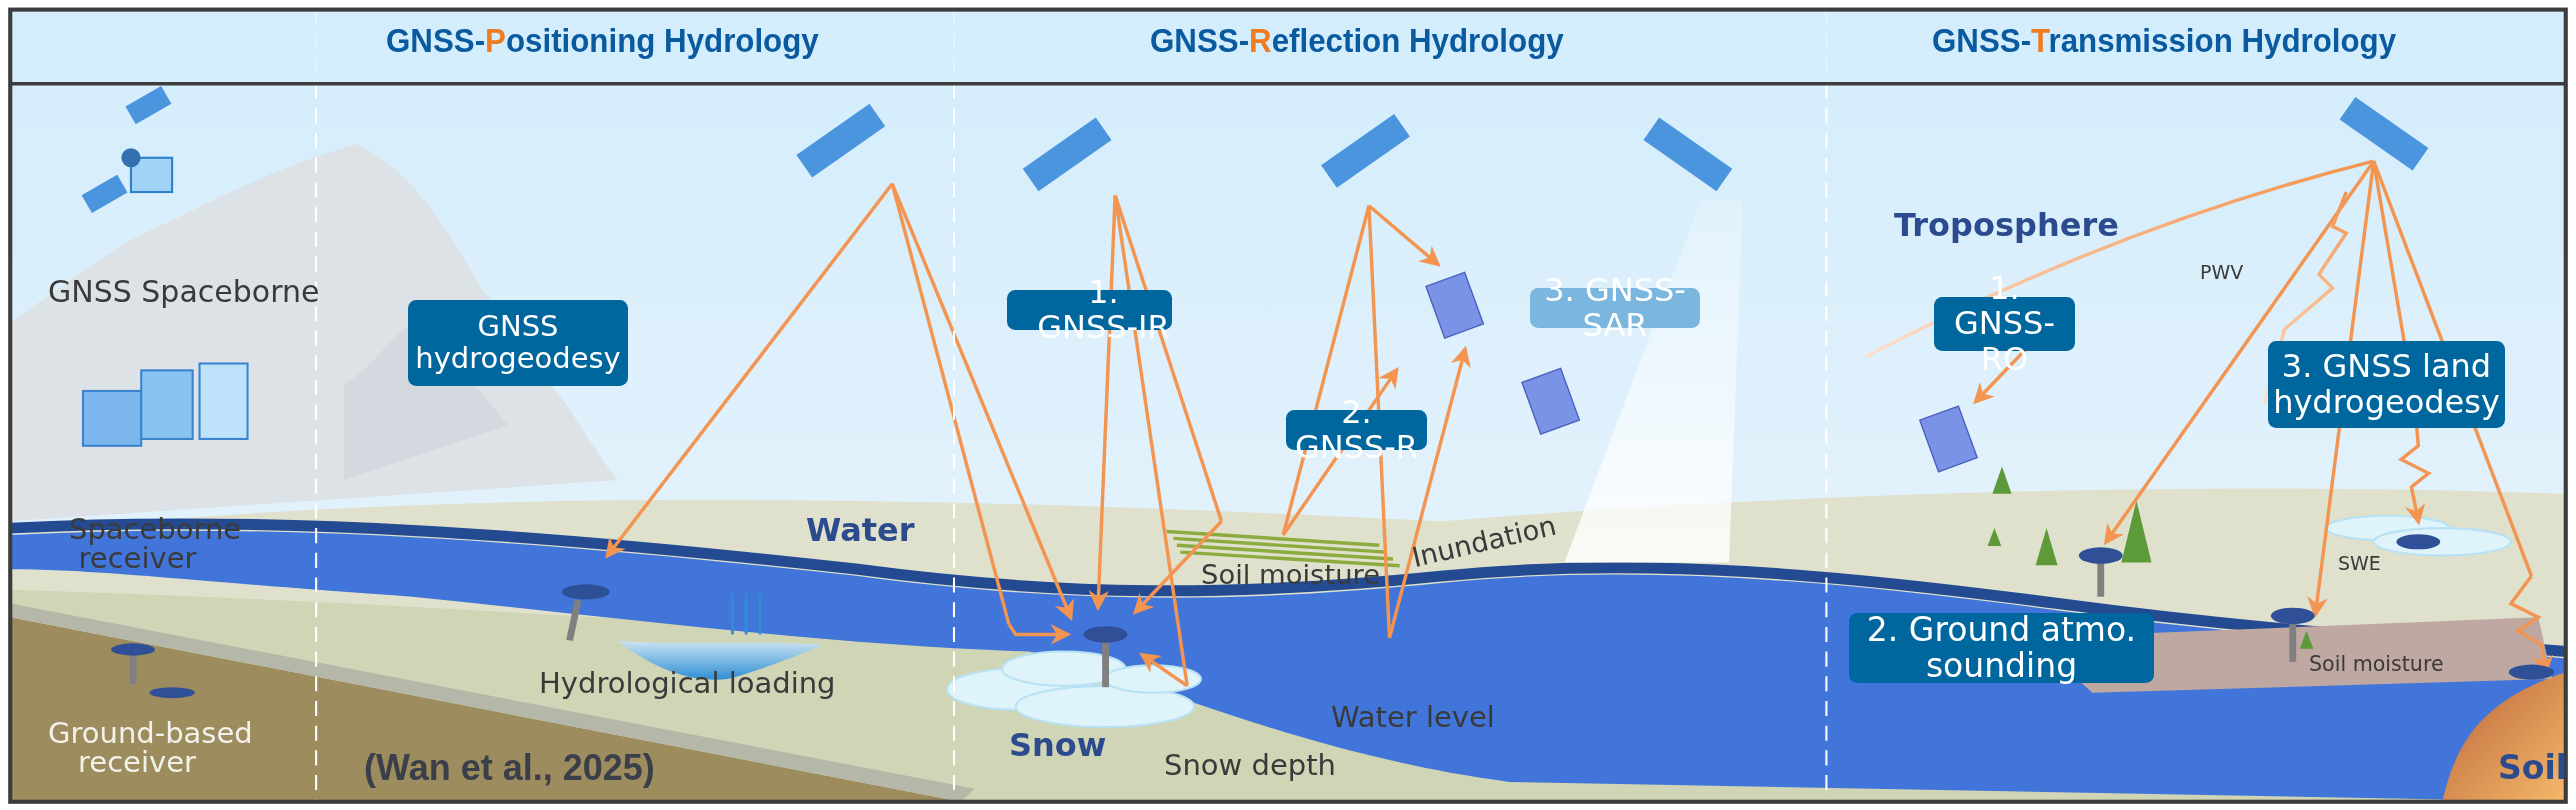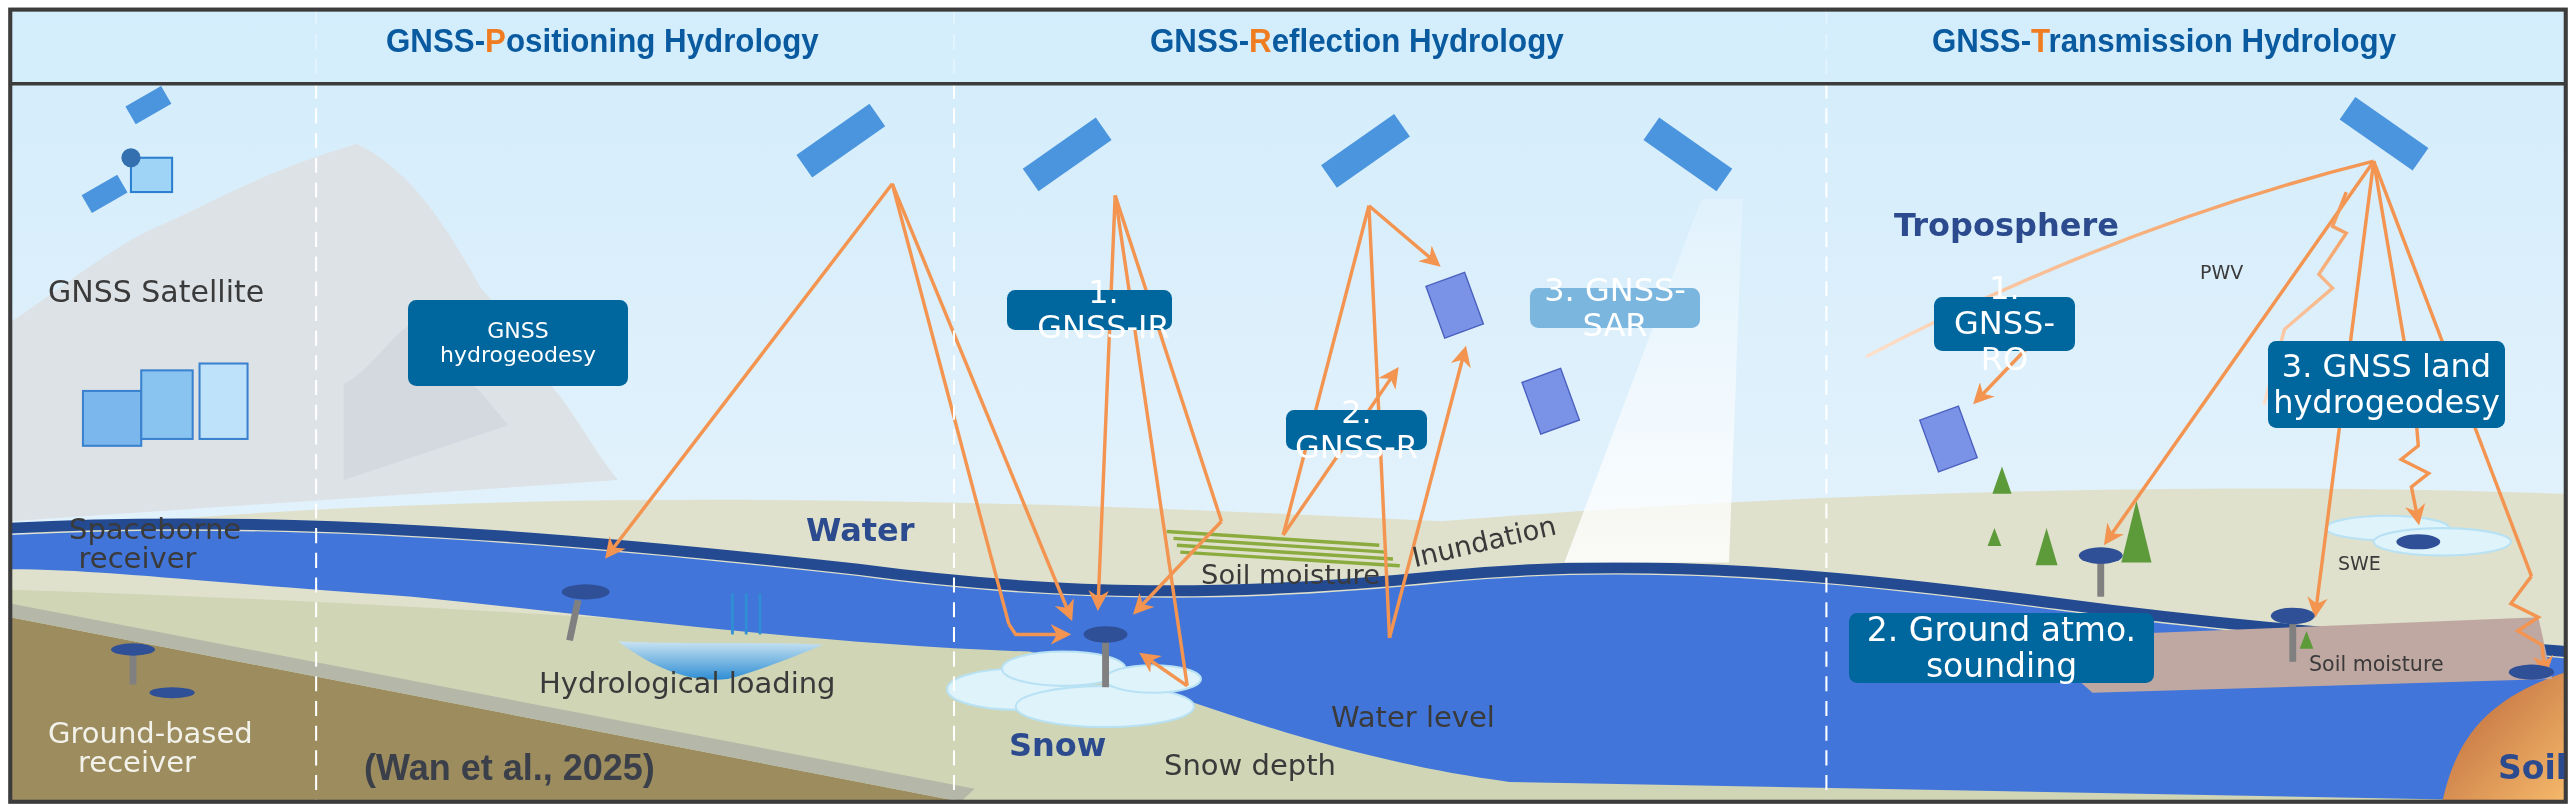--- a/index.html
+++ b/index.html
@@ -185,31 +185,31 @@
 <div class="hdr" style="left:386px;">
   <span>GNSS-</span><span class="acc">P</span><span>ositioning Hydrology</span>
 </div>
 <div class="hdr" style="left:1150px;">
   <span>GNSS-</span><span class="acc">R</span><span>eflection Hydrology</span>
 </div>
 <div class="hdr" style="left:1932px;">
   <span>GNSS-</span><span class="acc">T</span><span>ransmission Hydrology</span>
 </div>
 
-<div class="lbl" style="left:48px;top:274px;font-size:30px;color:#3a3a3a;">GNSS Satellite</div>
+<div class="lbl" style="left:48px;top:274px;font-size:30px;color:#3a3a3a;">GNSS Spaceborne</div>
 <div class="lbl" style="left:69px;top:515px;font-size:29px;color:#3a3a3a;text-align:center;width:137px;line-height:1;">
   <div>Spaceborne</div>
   <div>receiver</div>
 </div>
 <div class="lbl" style="left:48px;top:719px;font-size:29px;color:#f2f2ea;text-align:center;width:178px;line-height:1;">
   <div>Ground-based</div>
   <div>receiver</div>
 </div>
 
-<div class="box" style="left:408px;top:300px;width:220px;height:86px;font-size:22px;">
+<div class="box" style="left:408px;top:300px;width:220px;height:86px;font-size:29px;">
   <div>GNSS</div>
   <div>hydrogeodesy</div>
 </div>
 <div class="lbl" style="left:806px;top:511px;font-size:32px;color:#2c4a8e;font-weight:bold;">Water</div>
 <div class="lbl" style="left:539px;top:666px;font-size:29px;color:#3a3a3a;text-align:right;">Hydrological loading</div>
 <div class="lbl" style="left:364px;top:747px;font-size:36px;color:#3a3f4a;font-weight:bold;font-family:'Liberation Sans',sans-serif;">(Wan et al., 2025)</div>
 
 <div class="box" style="left:1007px;top:290px;width:137px;height:40px;font-size:32px;padding-left:28px;">1. GNSS-IR</div>
 <div class="box" style="left:1286px;top:410px;width:88px;height:40px;font-size:32px;width:141px;">2. GNSS-R</div>
 <div class="box light" style="left:1530px;top:288px;width:170px;height:40px;font-size:32px;">3. GNSS-SAR</div>

